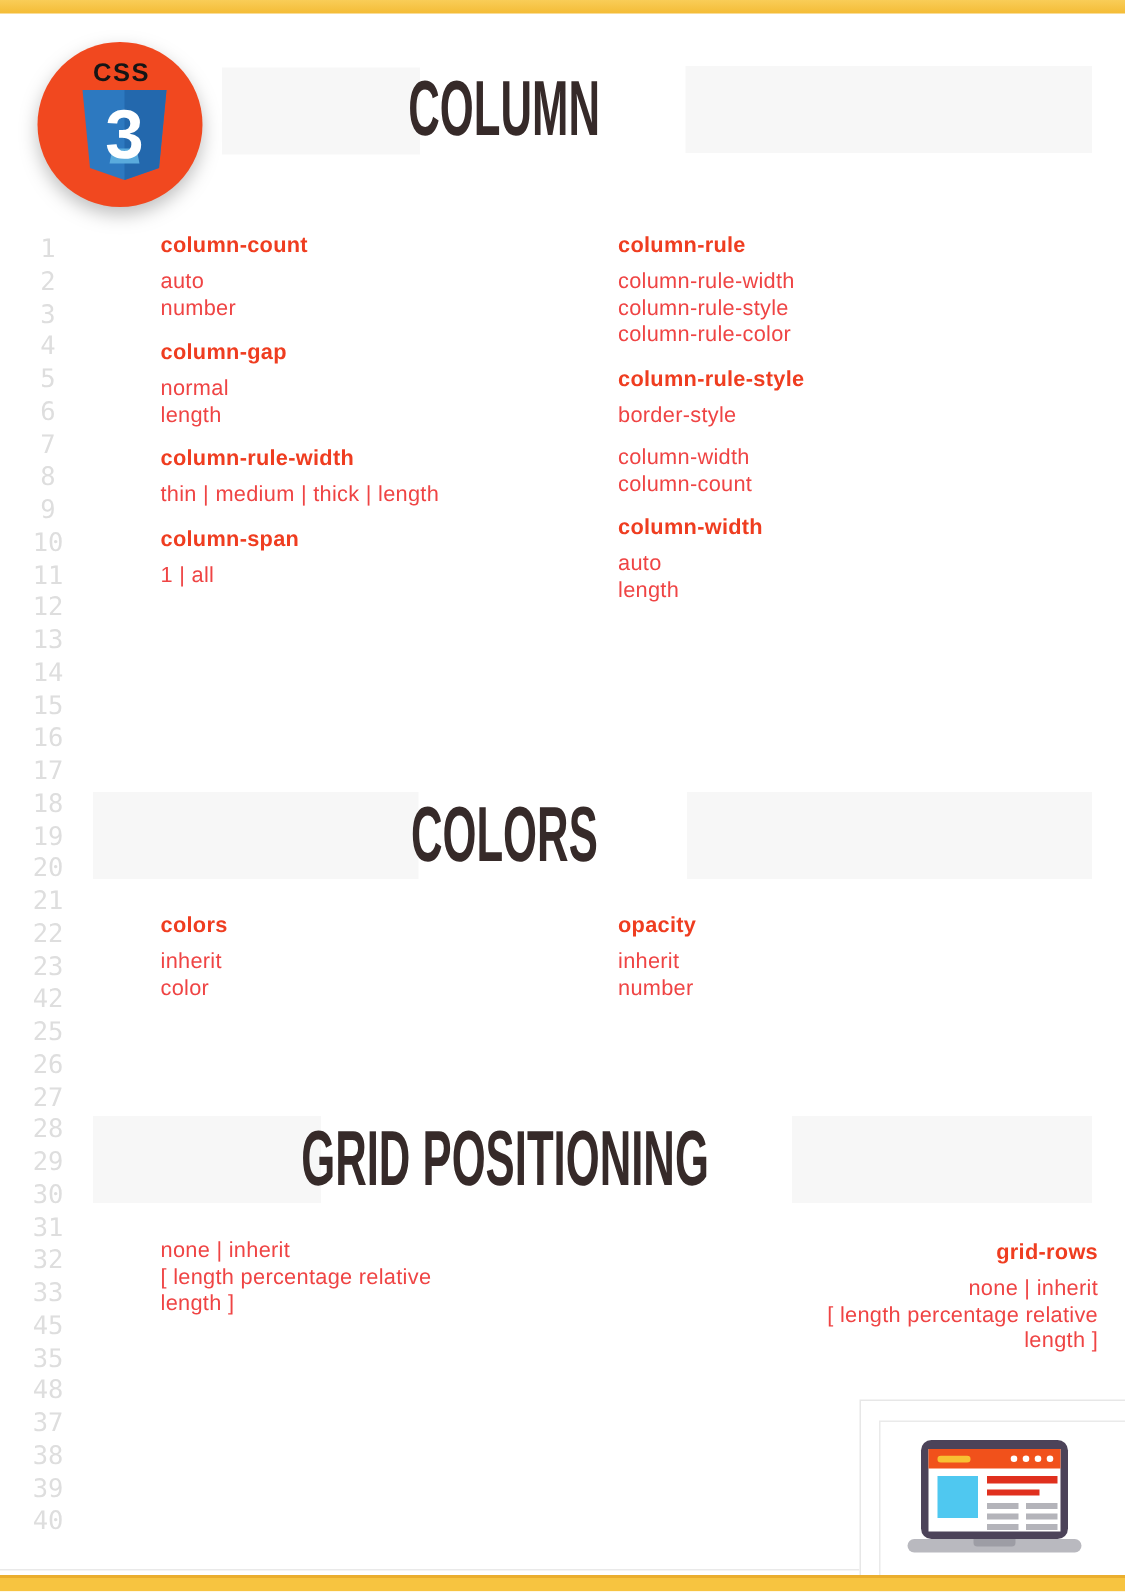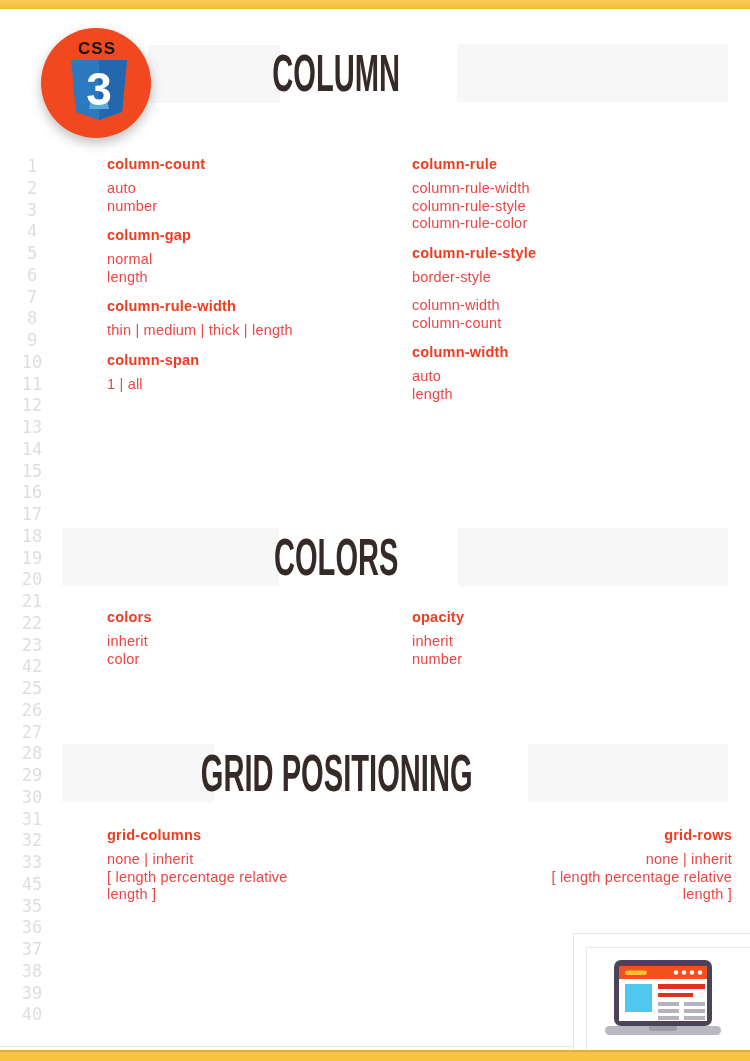--- a/index.html
+++ b/index.html
@@ -6,21 +6,21 @@
   #page{
     position:relative;width:750px;height:1061px;overflow:hidden;
     background:#ffffff;font-family:"Liberation Sans",sans-serif;
   }
   
   .top-bar{position:absolute;left:0;top:0;width:750px;height:9px;
     background:linear-gradient(#f9cd58,#f4bc36);}
   .bottom-bar{position:absolute;left:0;top:1050px;width:750px;height:11px;
     background:#f7c440;border-top:2px solid #eaae2e;box-sizing:border-box;z-index:9;}
   
-  .logo-wrap{position:absolute;left:40px;top:27px;width:112px;height:112px;z-index:3;text-align:right;}
+  .logo-wrap{position:absolute;left:24px;top:27px;width:112px;height:112px;z-index:3;text-align:right;}
   .logo-wrap svg{filter:drop-shadow(0 5px 6px rgba(0,0,0,0.25));}
   
   .gray-block{position:absolute;background:#f7f7f7;height:58px;}
   .s0-block-left{left:148px;top:45px;width:132px;}
   .s0-block-right{left:457px;top:44px;width:271px;}
   .s1-block-left{left:62px;top:528px;width:217px;}
   .s1-block-right{left:458px;top:528px;width:270px;}
   .s2-block-left{left:62px;top:744px;width:152px;}
   .s2-block-right{left:528px;top:744px;width:200px;}
   .section-title{position:absolute;left:0;width:673px;text-align:center;
@@ -99,21 +99,21 @@
       <div>26</div>
       <div>27</div>
       <div>28</div>
       <div>29</div>
       <div>30</div>
       <div>31</div>
       <div>32</div>
       <div>33</div>
       <div>45</div>
       <div>35</div>
-      <div>36</div>
+      <div>48</div>
       <div>37</div>
       <div>38</div>
       <div>39</div>
       <div>40</div>
     </div>
 
   <div class="gray-block s0-block-left"></div>
   <div class="gray-block s0-block-right"></div>
   <div class="section-title st0">
     <span>COLUMN</span>
@@ -200,21 +200,20 @@
       </div>
     </div>
 
   <div class="gray-block s2-block-left"></div>
   <div class="gray-block s2-block-right"></div>
   <div class="section-title st2">
     <span>GRID POSITIONING</span>
   </div>
   <div class="prop-col c2L">
       <div class="prop-group">
-        <div class="prop-name">grid-columns</div>
         <div class="prop-values">
           <div>none | inherit</div>
           <div>[ length percentage relative</div>
           <div>length ]</div>
         </div>
       </div>
     </div>
   <div class="prop-col c2R">
       <div class="prop-group">
         <div class="prop-name">grid-rows</div>

